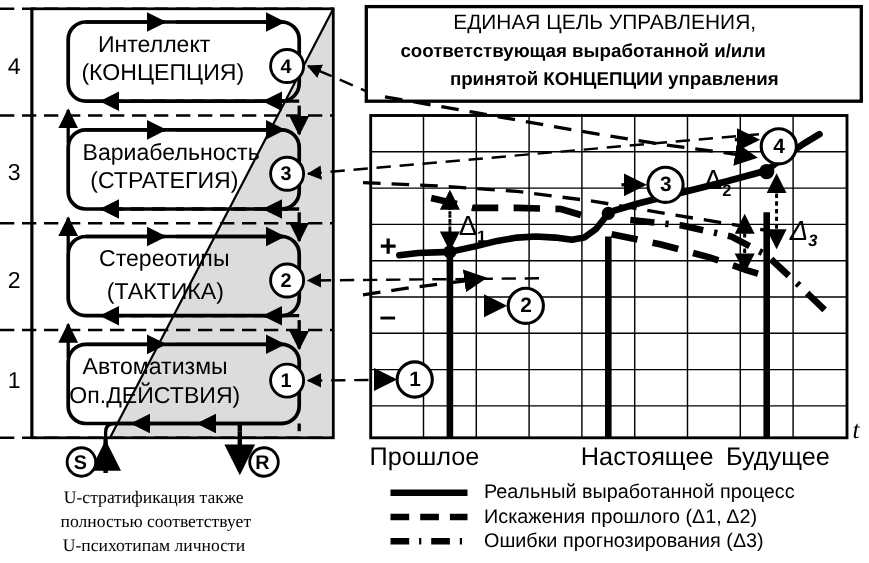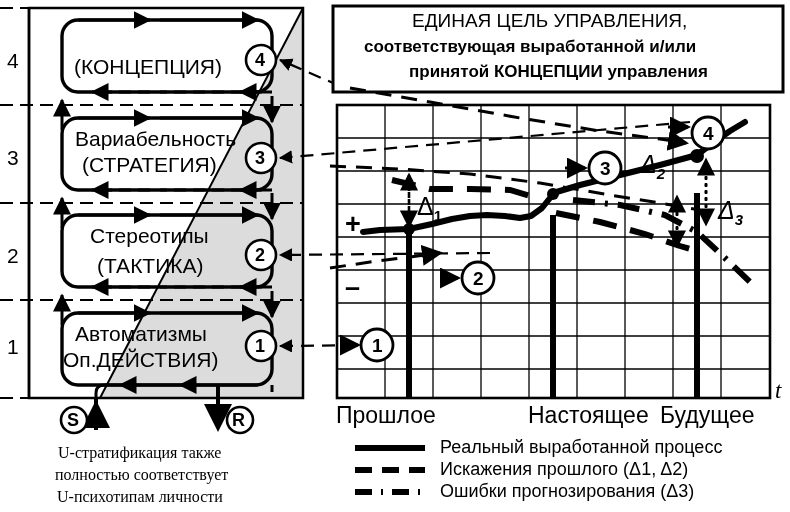--- a/index.html
+++ b/index.html
@@ -206,20 +206,21 @@
       <line x1="355" y1="470" x2="425" y2="470" stroke-width="6" stroke-dasharray="17,10"></line>
       <line x1="355" y1="492" x2="425" y2="492" stroke-width="6" stroke-dasharray="17,9,2,9"></line>
     </g>
   </svg>
 
   <div class="txt" style="left:7px;top:49px;font-size:21px;">4</div>
   <div class="txt" style="left:7px;top:146px;font-size:21px;">3</div>
   <div class="txt" style="left:7px;top:244px;font-size:21px;">2</div>
   <div class="txt" style="left:7px;top:335px;font-size:21px;">1</div>
 
+  <div class="txt" style="left:89px;top:29px;font-size:21px;">Интеллект</div>
   <div class="txt" style="left:74px;top:55px;font-size:21px;">(КОНЦЕПЦИЯ)</div>
 
   <div class="txt" style="left:75px;top:127px;font-size:21px;">Вариабельность</div>
   <div class="txt" style="left:82px;top:153px;font-size:21px;">(СТРАТЕГИЯ)</div>
 
   <div class="txt" style="left:90px;top:224px;font-size:21px;">Стереотипы</div>
   <div class="txt" style="left:97px;top:254px;font-size:21px;">(ТАКТИКА)</div>
 
   <div class="txt" style="left:75px;top:322px;font-size:21px;">Автоматизмы</div>
   <div class="txt" style="left:63px;top:348px;font-size:21px;">Оп.ДЕЙСТВИЯ)</div>
@@ -237,21 +238,21 @@
   <div class="txt" style="left:57px;top:488px;font-size:16px;font-family:'Liberation Serif',serif;">U-психотипам личности</div>
 
   <div class="txt" style="left:412px;top:10px;font-size:19px;">ЕДИНАЯ ЦЕЛЬ УПРАВЛЕНИЯ,</div>
   <div class="txt" style="left:364px;top:37px;font-size:17px;font-weight:bold;">соответствующая выработанной и/или</div>
   <div class="txt" style="left:374px;top:62px;font-size:17px;font-weight:bold;margin-left:35px;">принятой КОНЦЕПЦИИ управления</div>
 
   <div class="txt" style="left:345px;top:209px;font-size:27px;font-weight:bold;">+</div>
   <div class="txt" style="left:345px;top:272px;font-size:27px;font-weight:bold;">–</div>
 
   <div class="txt" style="left:383px;top:192px;font-size:25px;margin-left:34px;"><span>Δ</span><sub style="font-size:15px;font-weight:bold;">1</sub></div>
-  <div class="txt" style="left:640px;top:150px;font-size:25px;font-style:italic;"><span>Δ</span><sub style="font-size:15px;font-weight:bold;">2</sub></div>
+  <div class="txt" style="left:640px;top:150px;font-size:25px;"><span>Δ</span><sub style="font-size:15px;font-weight:bold;">2</sub></div>
   <div class="txt" style="left:718px;top:196px;font-size:25px;font-style:italic;"><span>Δ</span><sub style="font-size:15px;font-weight:bold;">3</sub></div>
 
   <div class="txt" style="left:372px;top:335px;font-size:19px;font-weight:bold;">1</div>
   <div class="txt" style="left:473px;top:268px;font-size:19px;font-weight:bold;">2</div>
   <div class="txt" style="left:600px;top:158px;font-size:19px;font-weight:bold;">3</div>
   <div class="txt" style="left:703px;top:123px;font-size:19px;font-weight:bold;">4</div>
 
   <div class="txt" style="left:775px;top:378px;font-size:23px;font-style:italic;font-family:'Liberation Serif',serif;">t</div>
 
   <div class="txt" style="left:336px;top:402px;font-size:23px;">Прошлое</div>

